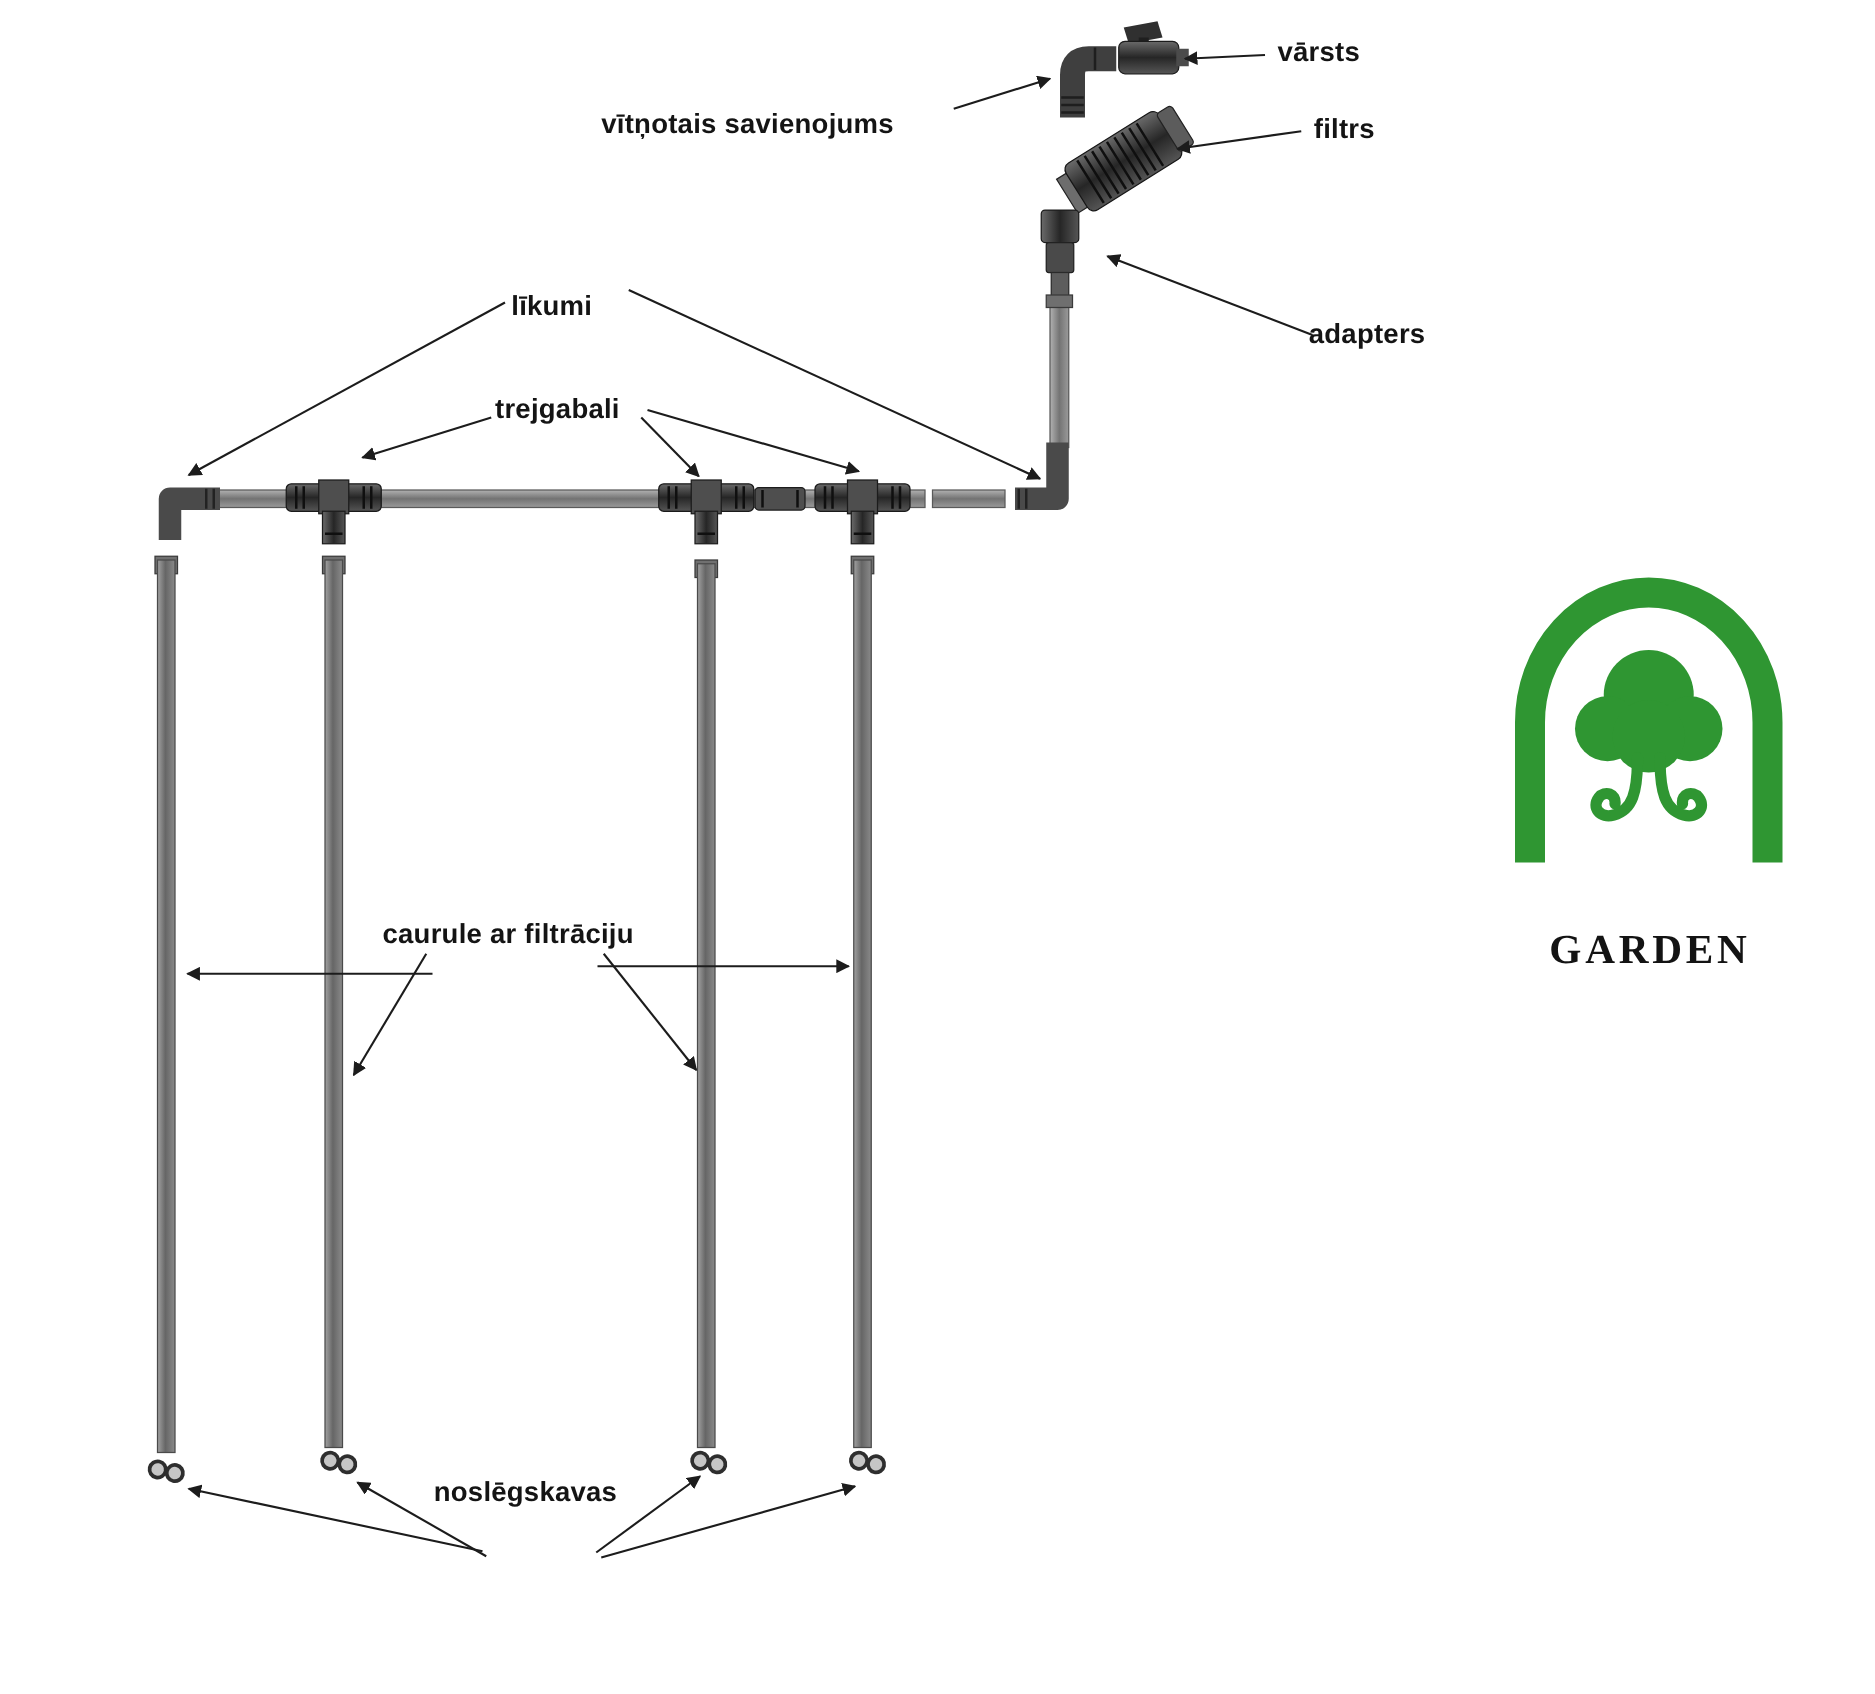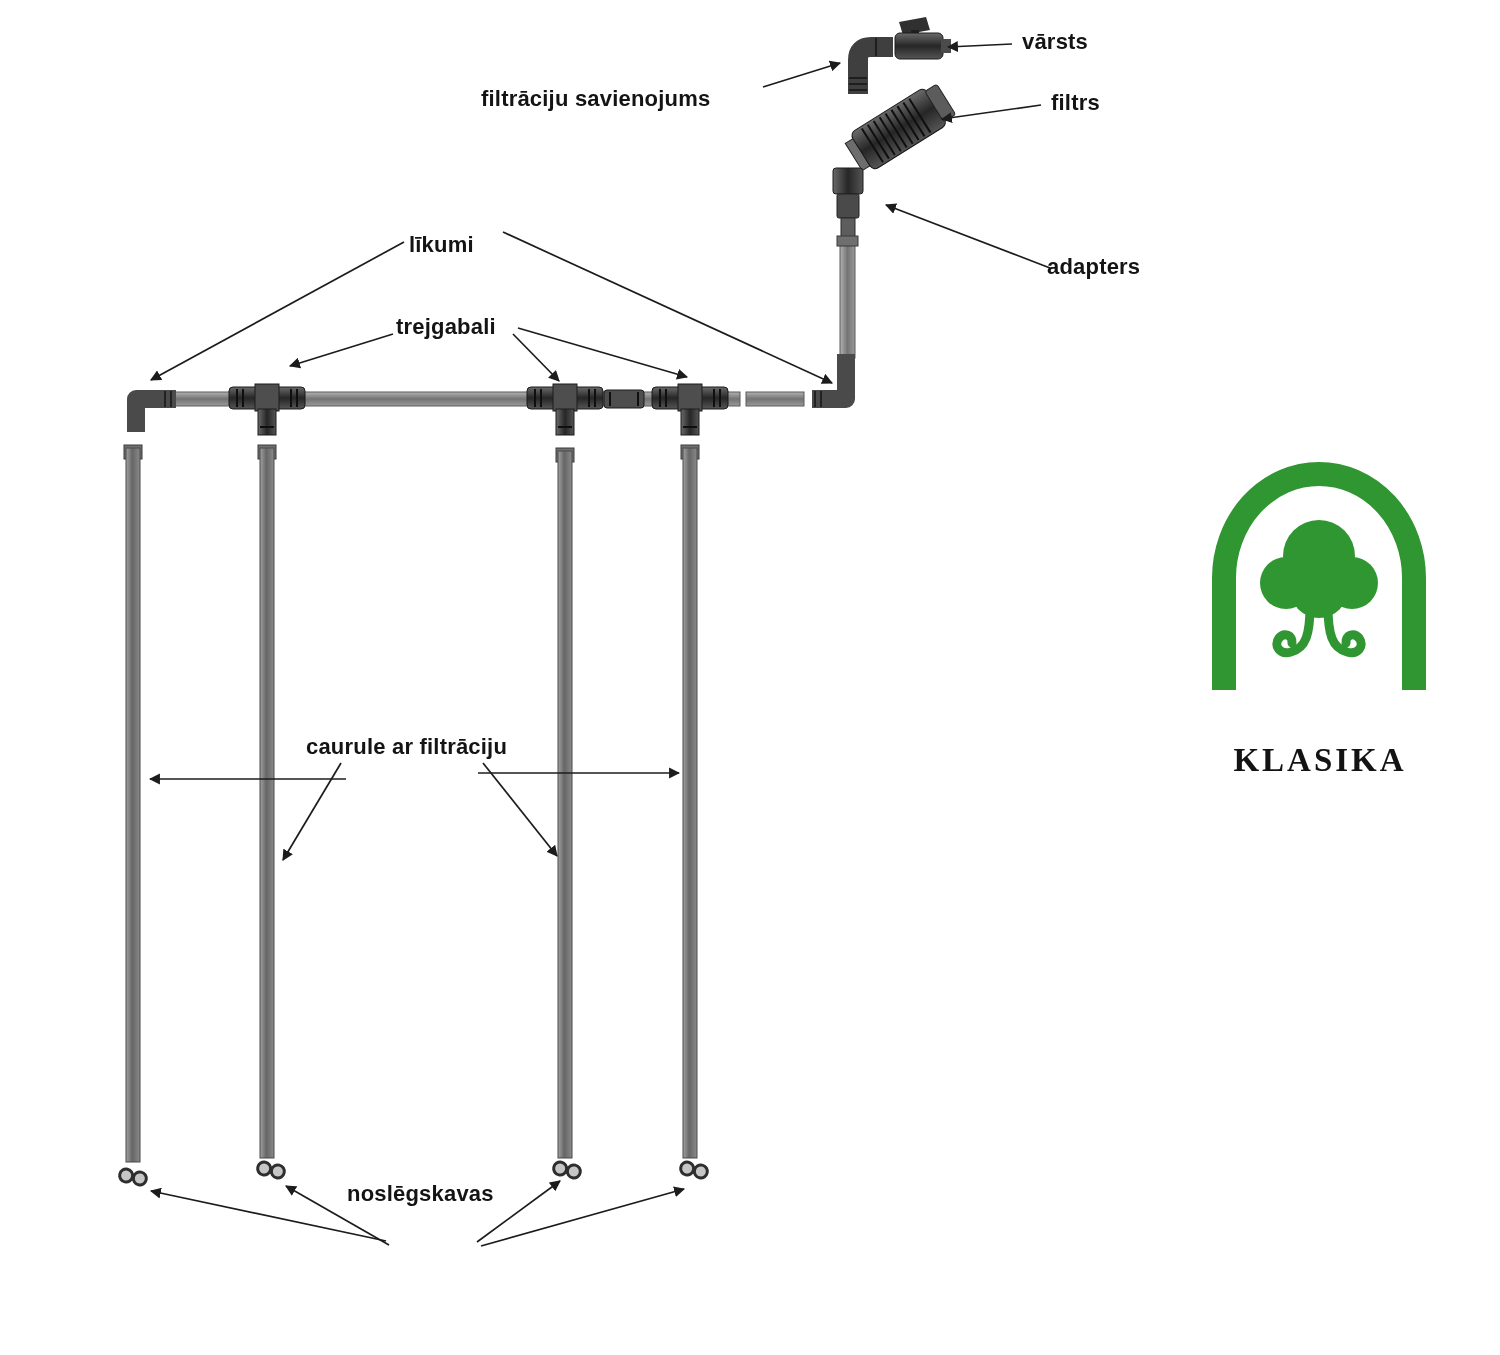--- a/index.html
+++ b/index.html
@@ -216,23 +216,23 @@
         <circle cx="1286" cy="583" r="26"></circle>
         <circle cx="1352" cy="583" r="26"></circle>
         <circle cx="1319" cy="589" r="29"></circle>
         <path d="M 1310 606 C 1310 634 1306 648 1291 652 C 1280 655 1273 646 1279 638 C 1284 632 1293 635 1292 643" fill="none" stroke="#2f9632" stroke-width="9" stroke-linecap="round"></path>
         <path d="M 1328 606 C 1328 634 1332 648 1347 652 C 1358 655 1365 646 1359 638 C 1354 632 1345 635 1346 643" fill="none" stroke="#2f9632" stroke-width="9" stroke-linecap="round"></path>
       </g>
     </g>
   </svg>
 
   <div class="lbl" style="left:1022px; top:29px;">vārsts</div>
-  <div class="lbl" style="left:481px;  top:86px;">filtrāciju savienojums</div>
+  <div class="lbl" style="left:481px;  top:86px;">vītņotais savienojums</div>
   <div class="lbl" style="left:1051px; top:90px;">filtrs</div>
   <div class="lbl" style="left:1047px; top:254px;">adapters</div>
   <div class="lbl" style="left:409px;  top:232px;">līkumi</div>
   <div class="lbl" style="left:396px;  top:314px;">trejgabali</div>
   <div class="lbl" style="left:306px;  top:734px;">caurule ar filtrāciju</div>
   <div class="lbl" style="left:347px;  top:1181px;">noslēgskavas</div>
 
-  <div class="logo-sub">KLASIKA</div>
+  <div class="logo-sub">GARDEN</div>
 
 </div>
 
 </body></html>

